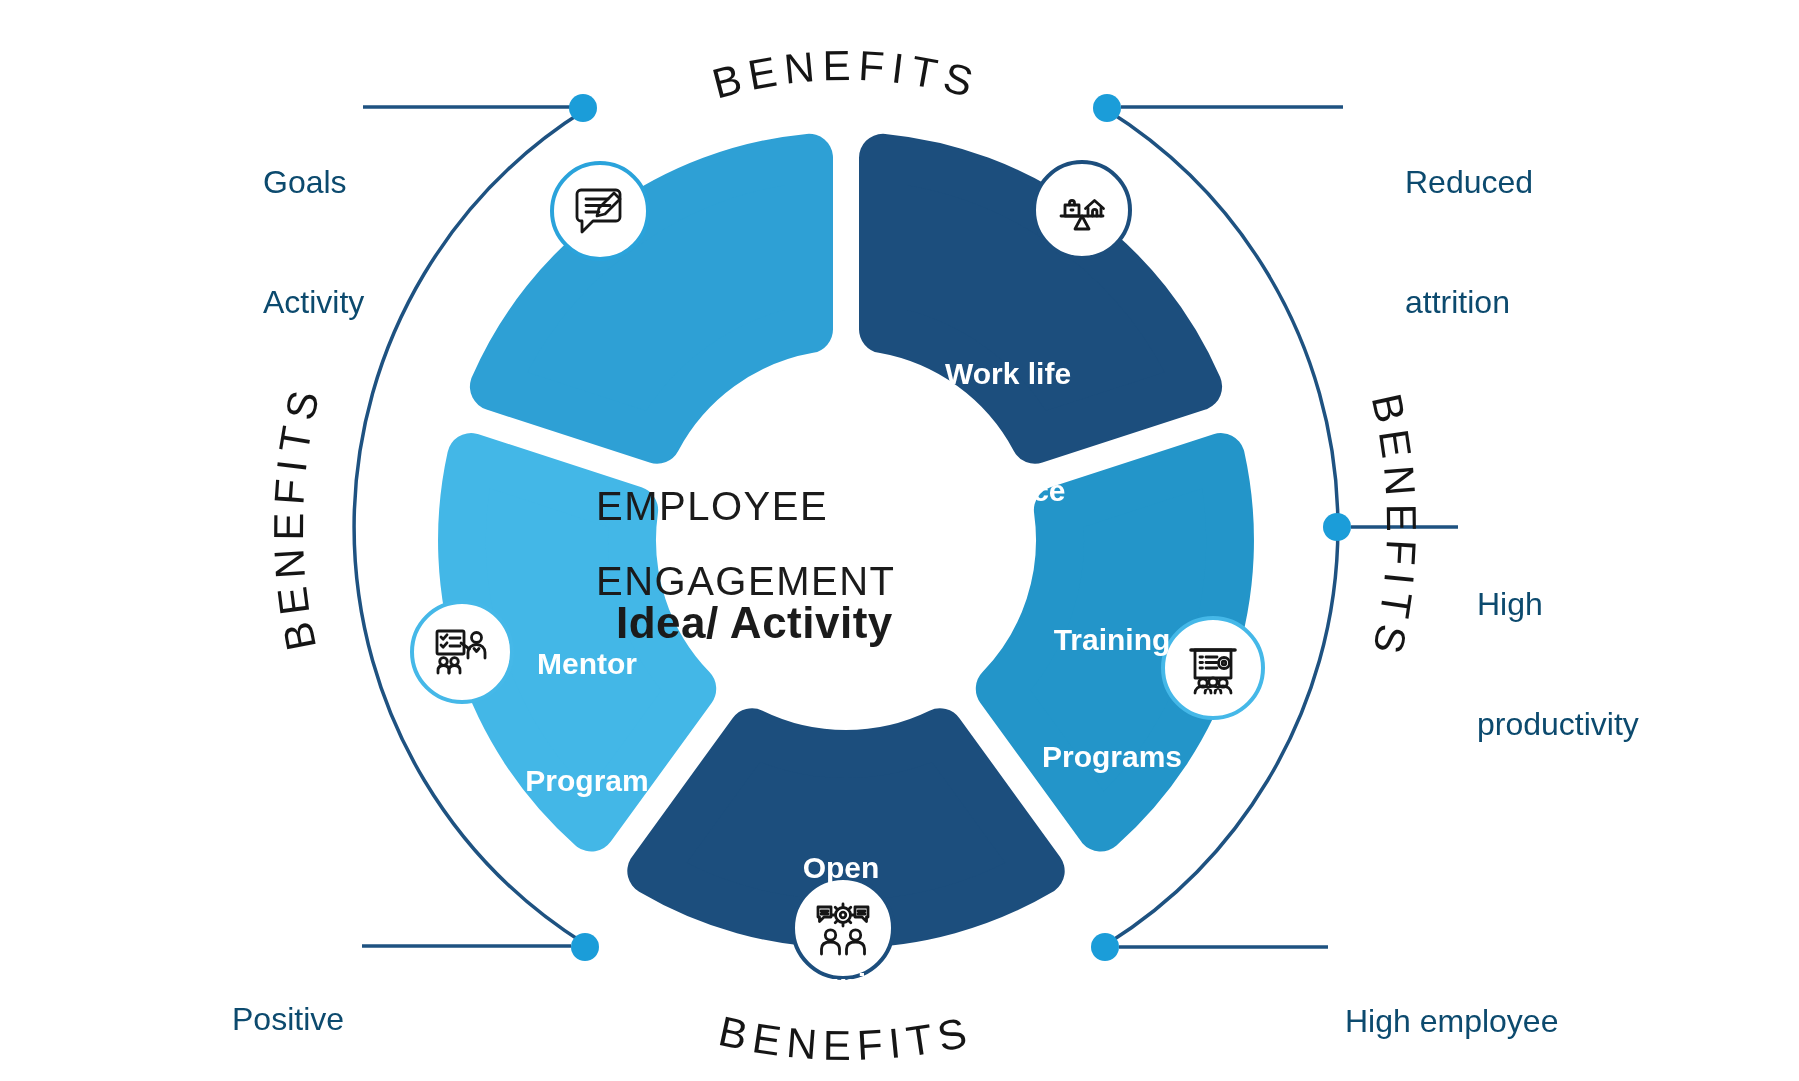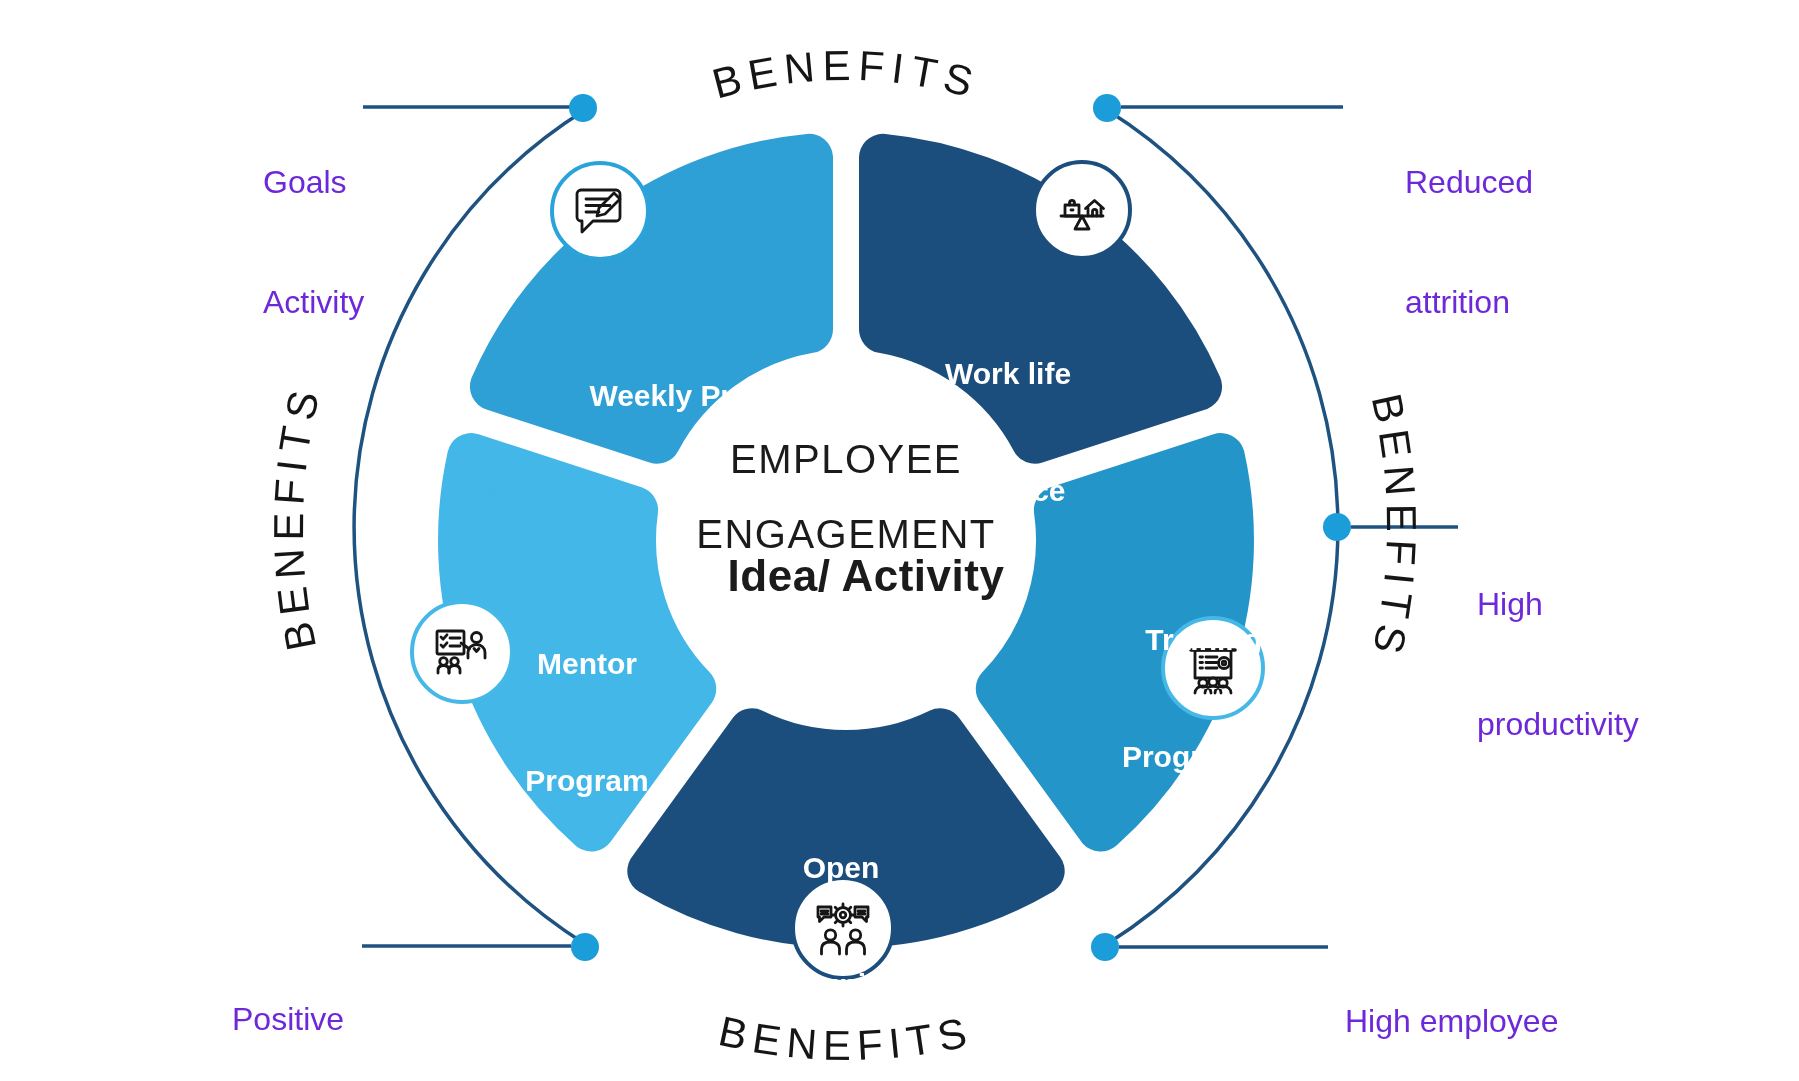--- a/index.html
+++ b/index.html
@@ -1,22 +1,22 @@
 <!DOCTYPE html>
 <html><head>
 <meta charset="utf-8">
 <style>
   html,body{margin:0;padding:0;background:#ffffff;}
   .stage{position:relative;width:1799px;height:1081px;background:#ffffff;overflow:hidden;
          font-family:"Liberation Sans", sans-serif;}
   .stage svg.art{position:absolute;left:0;top:0;}
   .overlay{position:absolute;white-space:pre;}
   .seg-label{color:#ffffff;font-weight:bold;font-size:30px;line-height:39px;text-align:center;width:300px;}
-  .callout{color:#6d28d9;font-size:32px;line-height:40px;text-align:left;}
-  .center-line{color:#1b1b1b;text-align:center;width:500px;letter-spacing:1.5px;}
+  .callout{color:#0c4a6e;font-size:32px;line-height:40px;text-align:left;}
+  .center-line{color:#1b1b1b;width:500px;letter-spacing:1.5px;margin-top:47px;}
   .center-reg{font-size:40px;line-height:44px;font-weight:normal;}
   .center-bold{font-size:44px;line-height:48px;font-weight:bold;letter-spacing:0.5px;}
   .benefits-text{font-size:42px;letter-spacing:7px;fill:#151515;font-weight:normal;
                  font-family:"Liberation Sans", sans-serif;}
   .icon-art{fill:none;stroke:#161616;stroke-width:2.8;stroke-linecap:round;stroke-linejoin:round;}
   .connector{stroke:#1E5281;stroke-width:3.5;fill:none;}
 </style>
 </head>
 <body>
 
@@ -137,28 +137,25 @@
     </text>
     <text class="benefits-text">
       <textPath href="#arcLeft" startOffset="50%" text-anchor="middle">BENEFITS</textPath>
     </text>
   </svg>
 
   <div class="overlay center-line center-reg" style="left:596px;top:437px;">EMPLOYEE</div>
   <div class="overlay center-line center-reg" style="left:596px;top:512px;">ENGAGEMENT</div>
   <div class="overlay center-line center-bold" style="left:616px;top:552px;">Idea/ Activity</div>
 
-  <div class="overlay seg-label" style="left:535px;top:298px;">
-    <div>Weekly Pulse</div>
-  </div>
   <div class="overlay seg-label" style="left:858px;top:276px;">
     <div>Work life</div>
     <div>Balance</div>
   </div>
-  <div class="overlay seg-label" style="left:962px;top:542px;text-align:right;">
+  <div class="overlay seg-label" style="left:962px;top:542px;">
     <div>Training</div>
     <div>Programs</div>
   </div>
   <div class="overlay seg-label" style="left:691px;top:770px;">
     <div>Open</div>
     <div>Communication</div>
   </div>
   <div class="overlay seg-label" style="left:437px;top:566px;">
     <div>Mentor</div>
     <div>Program</div>

